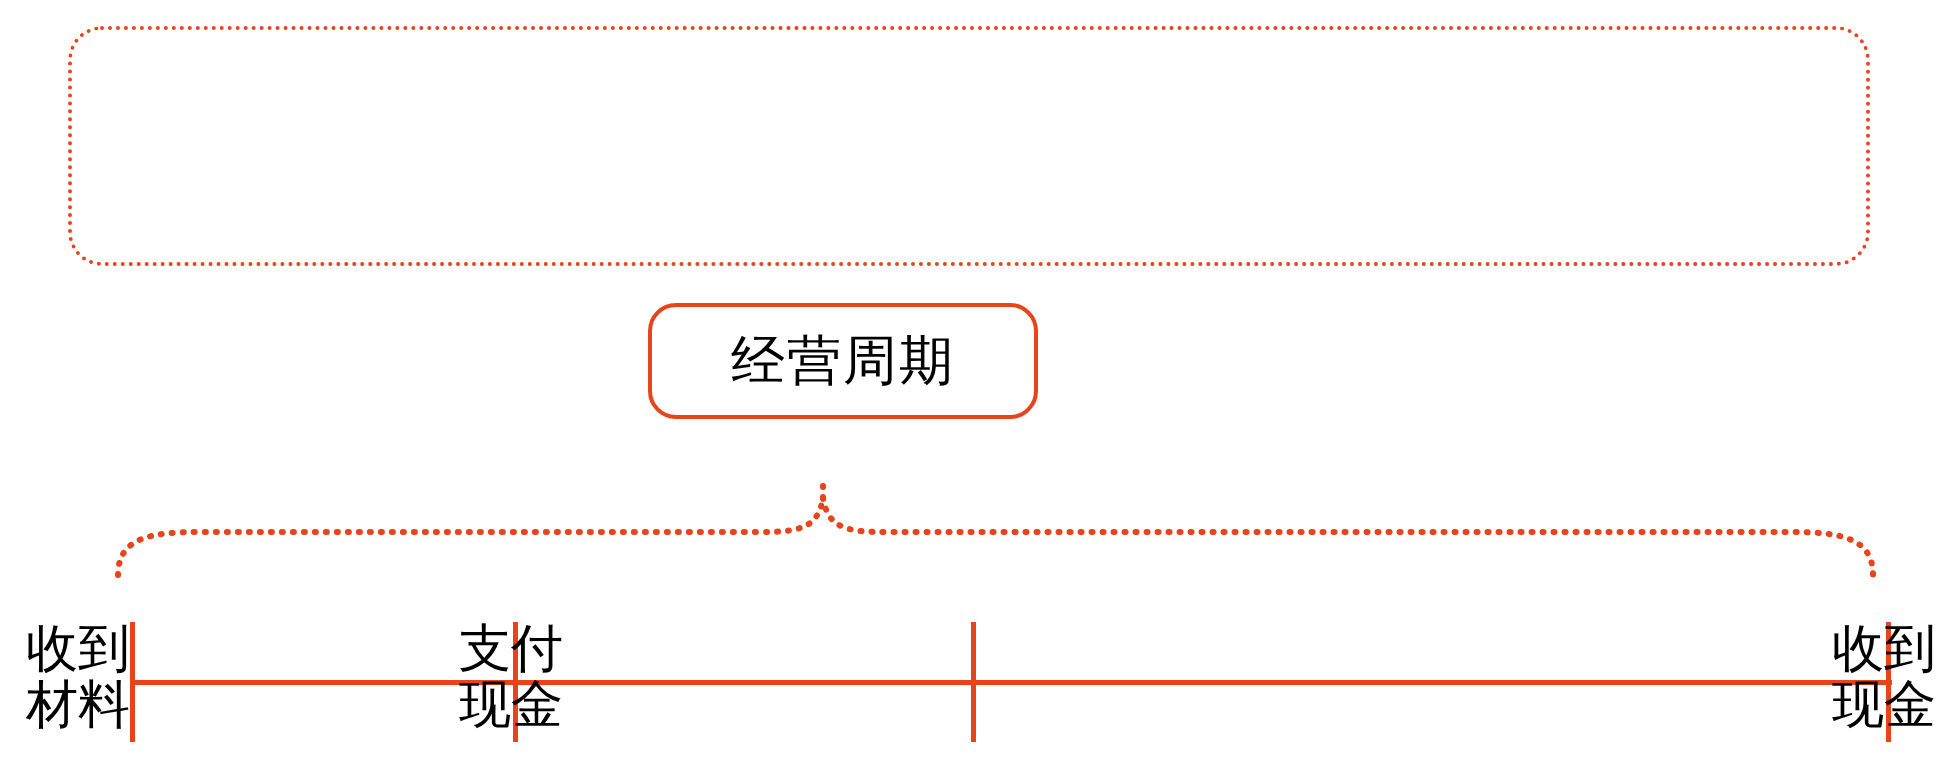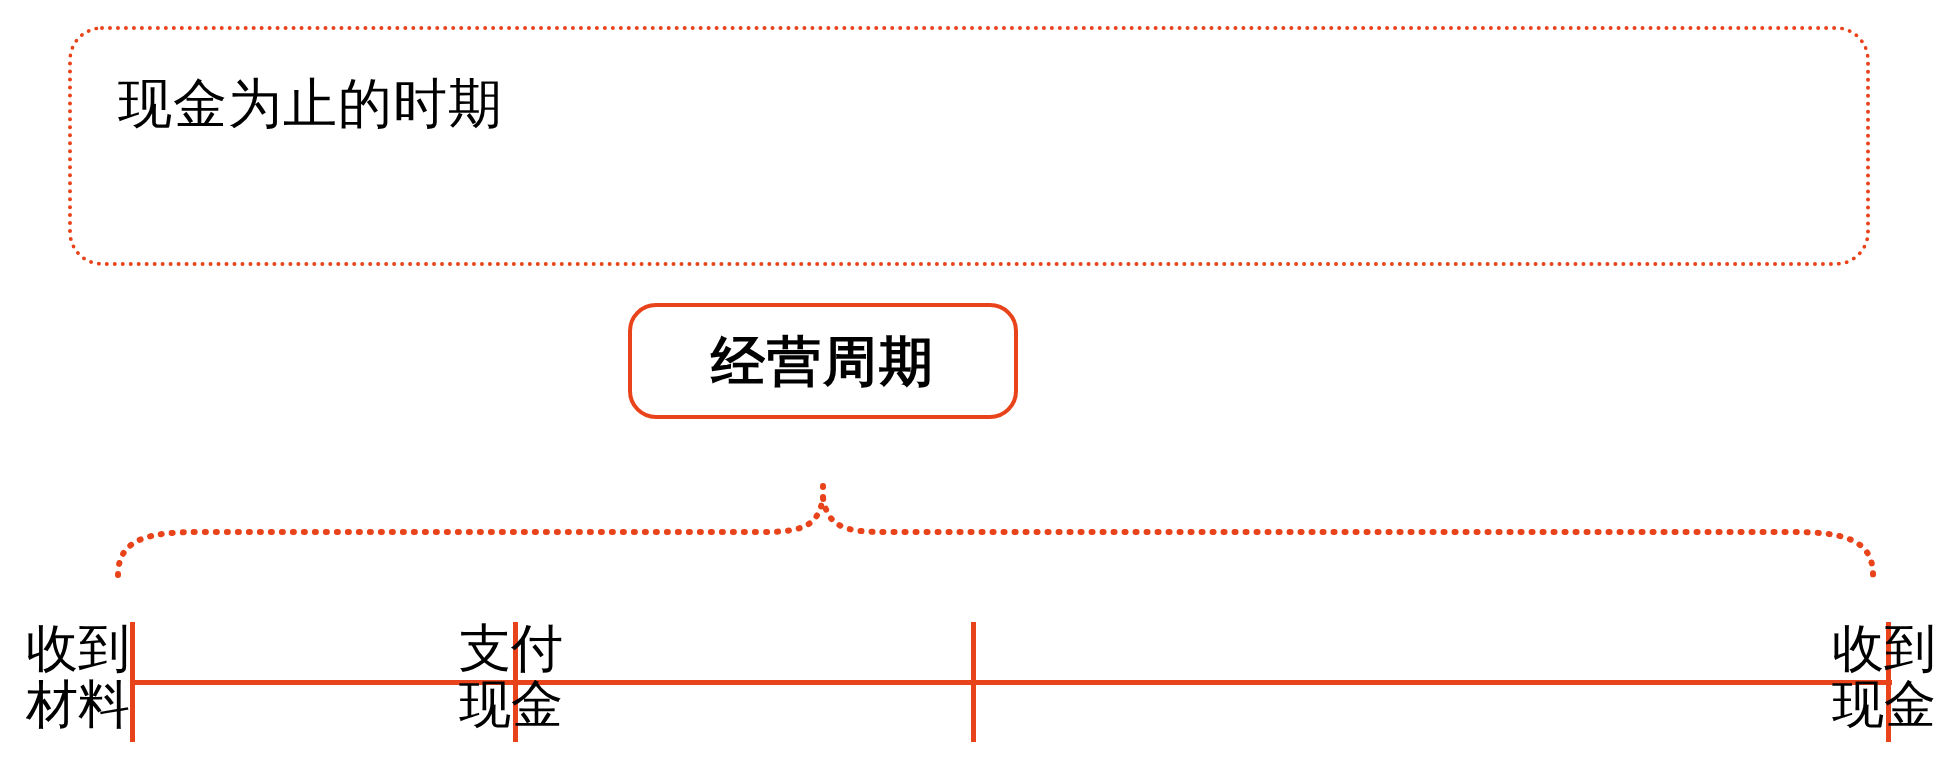--- a/index.html
+++ b/index.html
@@ -37,32 +37,31 @@
     line-height: 88px;
     letter-spacing: 1px;
     color: #000;
     font-family: "DejaVu Serif", "Liberation Serif", serif;
   }
   #definition-text .dline { display: block; white-space: nowrap; }
 
   
   #cycle-box {
     position: absolute;
-    left: 628px;
+    left: 648px;
     top: 303px;
     width: 390px;
     height: 116px;
     box-sizing: border-box;
     border: 4px solid #E8431A;
     border-radius: 28px;
     background: #ffffff;
     display: flex;
     align-items: center;
     justify-content: center;
-    font-weight: bold;
   }
   #cycle-label {
     font-size: 54px;
     line-height: 1;
     letter-spacing: 2px;
     color: #000;
     white-space: nowrap;
   }
 
   
@@ -104,21 +103,20 @@
     white-space: nowrap;
     letter-spacing: 0px;
   }
   .tl-label .lrow { display: block; }
 </style>
 </head>
 <body>
 
 <div id="definition-box">
   <div id="definition-text">
-    <span class="dline">现金为止的时期</span>
   </div>
 </div>
 
 <div id="cycle-box">
   <span id="cycle-label">经营周期</span>
 </div>
 
 <svg id="brace-svg" viewBox="0 0 1939 160" preserveAspectRatio="none" xmlns="http://www.w3.org/2000/svg">
 
   <path id="brace-left" d="M 118 155 C 118 118, 150 112, 200 112 L 760 112 C 800 112, 818 108, 823 78" fill="none" stroke="#E8431A" stroke-width="6" stroke-linecap="round" stroke-dasharray="1 10"></path>

